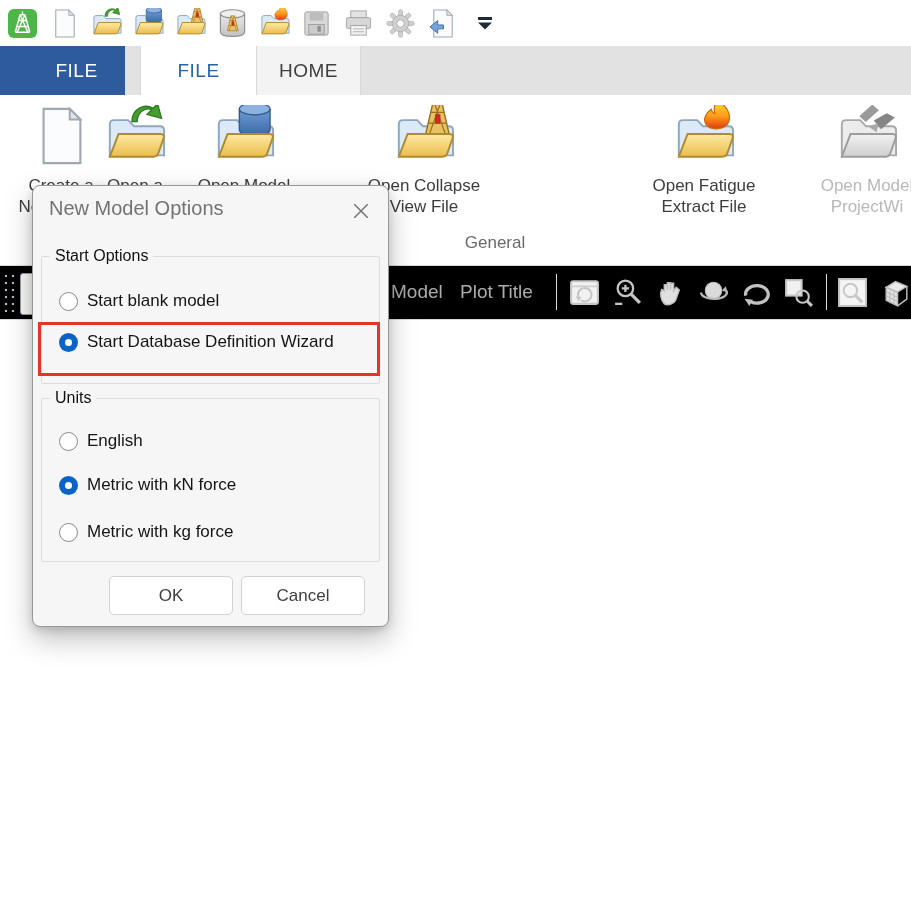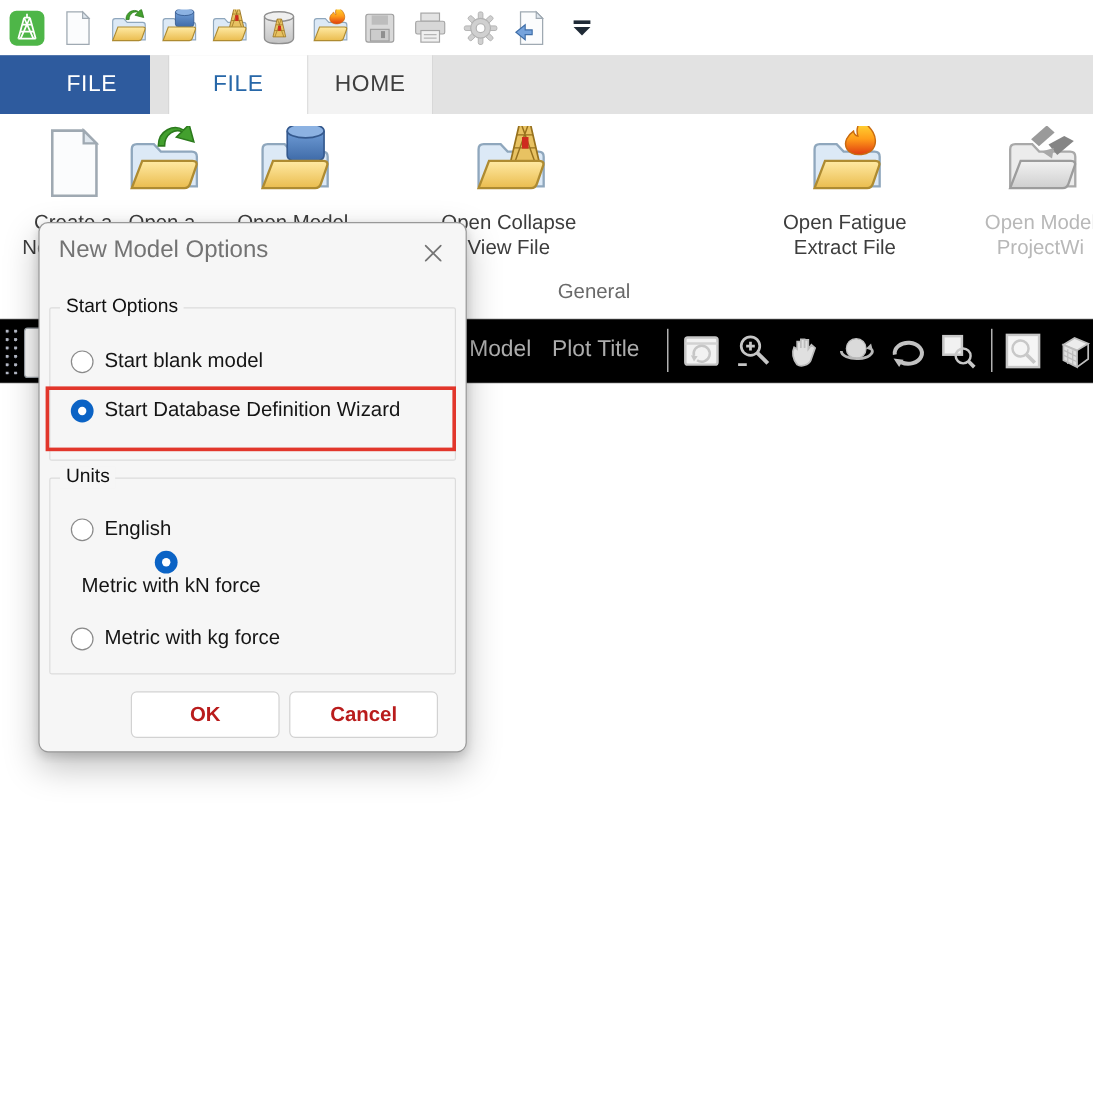--- a/index.html
+++ b/index.html
@@ -51,21 +51,21 @@
   .group-label{position:absolute;top:-10px;left:8px;padding:0 5px;background:#f6f6f6;font-size:16px;color:#111;}
   .g1{top:70px;height:126px;}
   .g2{top:212px;height:162px;}
   .rrow{position:absolute;height:20px;display:flex;align-items:center;}
   .radio{width:19px;height:19px;border-radius:50%;border:1px solid #8a8a8a;background:#fff;box-sizing:border-box;position:relative;flex:none;}
   .radio.sel{border:none;background:#0b63c5;}
   .radio.sel::after{content:"";position:absolute;left:6px;top:6px;width:7px;height:7px;border-radius:50%;background:#fff;}
   .rlabel{margin-left:9px;font-size:17px;color:#151515;white-space:nowrap;}
   .hl-box{position:absolute;left:5px;top:136px;width:342px;height:54px;border:3px solid #e2362b;box-sizing:border-box;}
   .dbtn{position:absolute;top:390px;width:122px;height:37px;background:#fff;border:1px solid #d2d2d2;border-radius:5px;
-    display:flex;align-items:center;justify-content:center;font-size:17px;color:#b91c1c;font-weight:bold;}
+    display:flex;align-items:center;justify-content:center;font-size:17px;color:#404040;}
 </style>
 </head>
 <body>
 
 <svg width="0" height="0" style="position:absolute" aria-hidden="true">
   <defs>
     <linearGradient id="lgGold" x1="0" y1="0" x2="0" y2="1">
       <stop offset="0" stop-color="#ffeaa4"></stop>
         <stop offset="1" stop-color="#eabc4e"></stop>
     </linearGradient>
@@ -415,21 +415,21 @@
     <span class="rlabel">Start Database Definition Wizard</span>
   </div>
 
   <div class="group g2">
     <span class="group-label">Units</span>
   </div>
   <div class="rrow" style="left:26px;top:245px;">
     <span class="radio"></span>
     <span class="rlabel">English</span>
   </div>
-  <div class="rrow" style="left:26px;top:273px;flex-direction:column;">
+  <div class="rrow" style="left:26px;top:289px;">
     <span class="radio sel"></span>
     <span class="rlabel">Metric with kN force</span>
   </div>
   <div class="rrow" style="left:26px;top:336px;">
     <span class="radio"></span>
     <span class="rlabel">Metric with kg force</span>
   </div>
 
   <div class="dbtn" style="left:76px;">OK</div>
   <div class="dbtn" style="left:208px;">Cancel</div>

